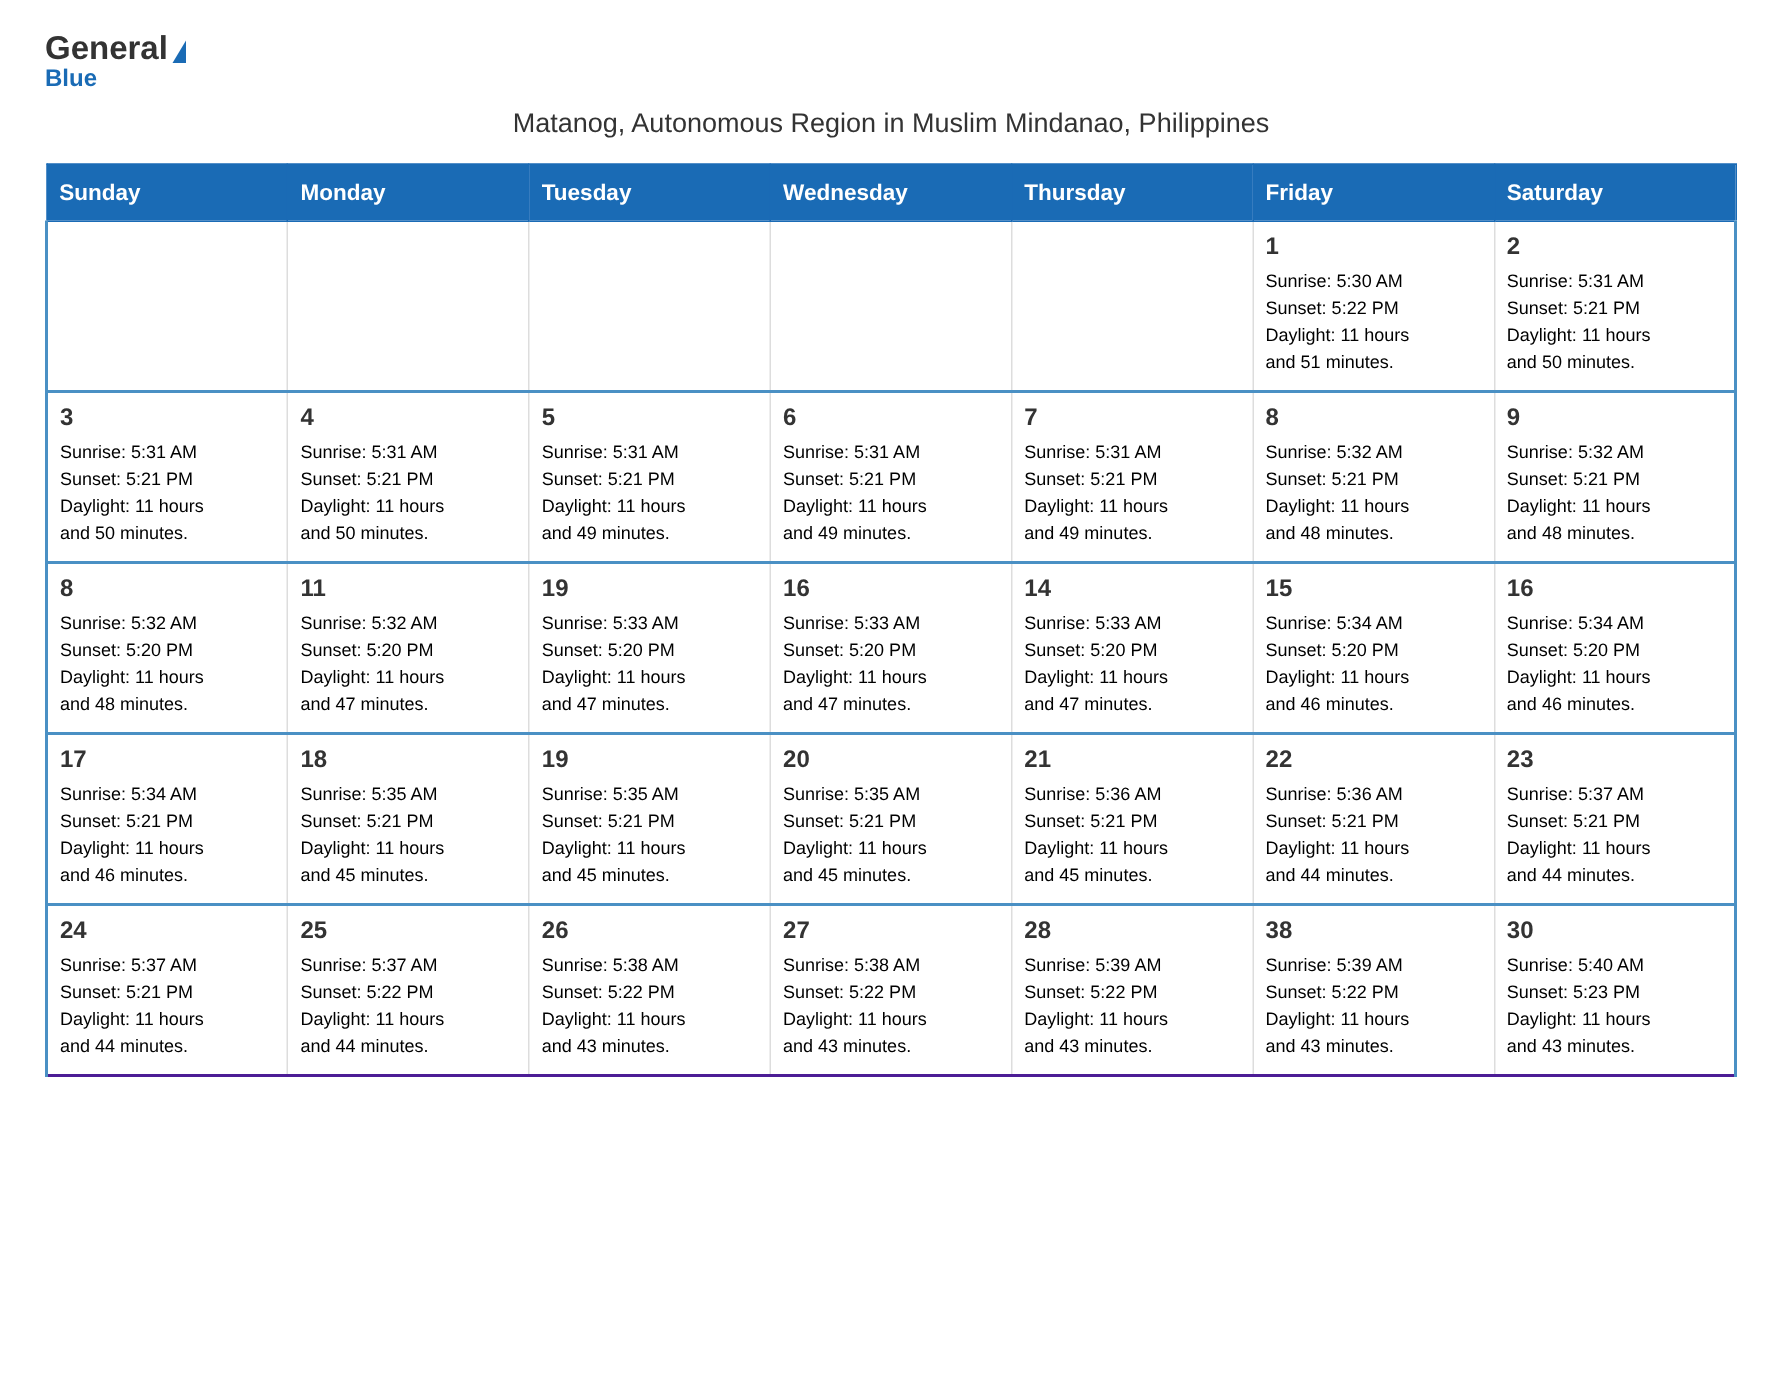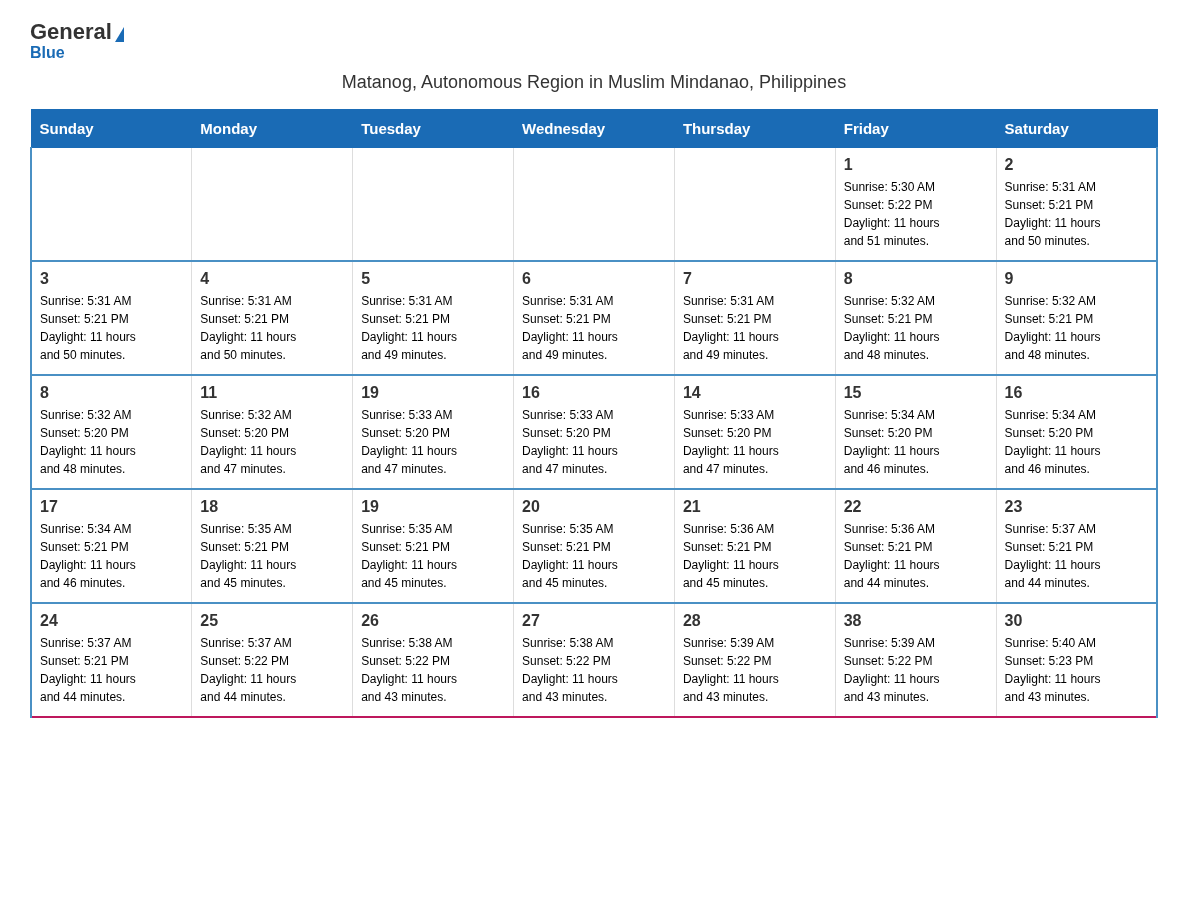--- a/index.html
+++ b/index.html
@@ -67,21 +67,21 @@
       display: block;
       margin-bottom: 4px;
       color: #333;
     }
     .day-info {
       font-size: 12px;
       line-height: 1.5;
       color: #000000;
     }
     tbody tr:last-child {
-      border-bottom: 2px solid #be185d;
+      border-bottom: 2px solid #4c1d95;
     }
     .logo-row {
       display: flex;
       align-items: center;
     }
     .logo-text-group {
       display: flex;
       flex-direction: column;
       line-height: 1.1;
     }

